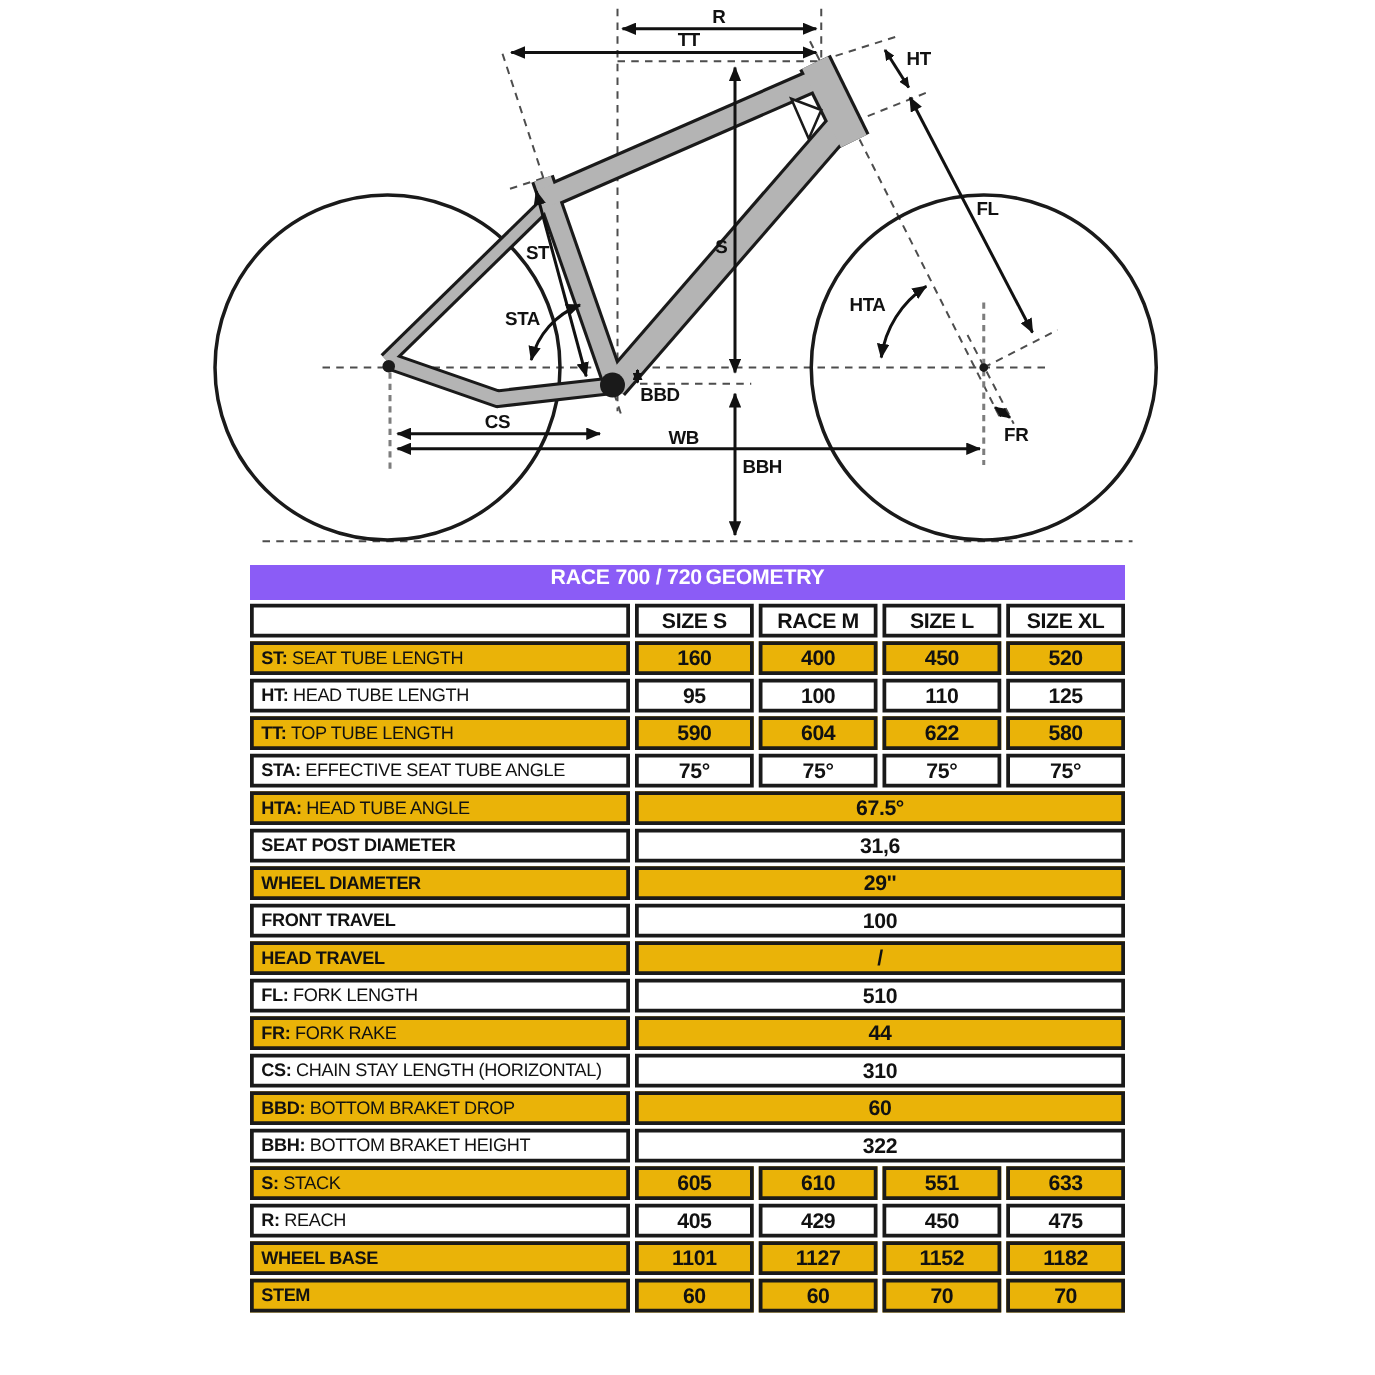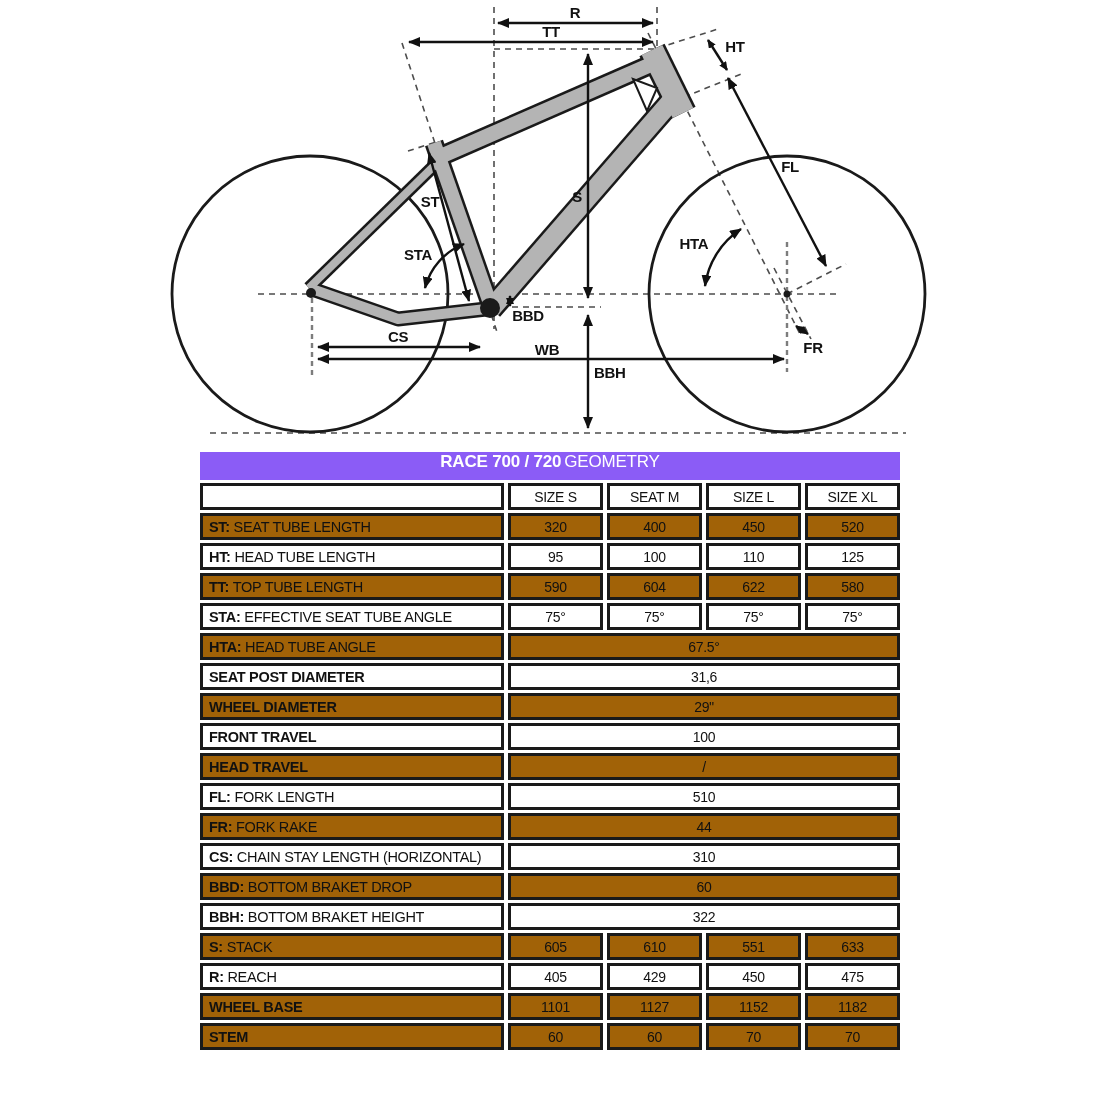--- a/index.html
+++ b/index.html
@@ -4,29 +4,29 @@
 <style>
   html,body{margin:0;padding:0}
   body{width:1100px;height:1100px;background:#fff;position:relative;overflow:hidden;
        font-family:"Liberation Sans","DejaVu Sans",sans-serif;color:#111}
   svg.diagram{position:absolute;left:0;top:0}
   .dim-label{font-weight:700;font-size:15px;fill:#111;letter-spacing:-0.3px}
   .geo-table{position:absolute;left:200px;top:452px;width:700px}
   .title-bar{height:28px;background:#8b5cf6;color:#fff;display:flex;
              justify-content:center;gap:3px;font-size:17px;letter-spacing:-0.2px}
   .title-bar .tb{font-weight:700}
-  .title-bar .tr{font-weight:400}
+  .title-bar .tr{font-weight:700}
   .row{display:grid;grid-template-columns:304px 95px 95px 95px 95px;column-gap:4px;margin-top:3px}
   .cell{box-sizing:border-box;height:27px;border:3px solid #1a1a1a;background:#fff;
         display:flex;align-items:center;font-size:14.5px;letter-spacing:-0.3px;
         white-space:nowrap;overflow:hidden}
   .label-cell{padding-left:6px;font-weight:400}
-  .head-cell,.val-cell{justify-content:center;font-weight:400;font-size:14px}
+  .head-cell,.val-cell{justify-content:center;font-weight:700;font-size:17px}
   .span4{grid-column:2 / span 4}
-  .shaded{background:#a16207}
+  .shaded{background:#eab308}
   b{font-weight:700}
 </style>
 </head>
 <body>
 
 <svg class="diagram" width="1100" height="450" viewBox="0 0 1100 450">
   <defs>
     <marker id="mA" viewBox="0 0 12 10" refX="11" refY="5" markerWidth="12" markerHeight="10" orient="auto-start-reverse" markerUnits="userSpaceOnUse">
       <path d="M0,0 L12,5 L0,10 Z" fill="#111"></path>
     </marker>
@@ -118,27 +118,27 @@
 
 <div class="geo-table">
   <div class="title-bar">
     <span class="tb">RACE 700 / 720</span>
     <span class="tr">GEOMETRY</span>
   </div>
   <div id="rows">
       <div class="row">
         <div class="cell label-cell"></div>
         <div class="cell head-cell">SIZE S</div>
-        <div class="cell head-cell">SEAT M</div>
+        <div class="cell head-cell">RACE M</div>
         <div class="cell head-cell">SIZE L</div>
         <div class="cell head-cell">SIZE XL</div>
       </div>
       <div class="row">
         <div class="cell label-cell shaded"><b>ST:</b>&nbsp;SEAT TUBE LENGTH</div>
-        <div class="cell val-cell shaded">320</div>
+        <div class="cell val-cell shaded">160</div>
         <div class="cell val-cell shaded">400</div>
         <div class="cell val-cell shaded">450</div>
         <div class="cell val-cell shaded">520</div>
       </div>
       <div class="row">
         <div class="cell label-cell"><b>HT:</b>&nbsp;HEAD TUBE LENGTH</div>
         <div class="cell val-cell">95</div>
         <div class="cell val-cell">100</div>
         <div class="cell val-cell">110</div>
         <div class="cell val-cell">125</div>

